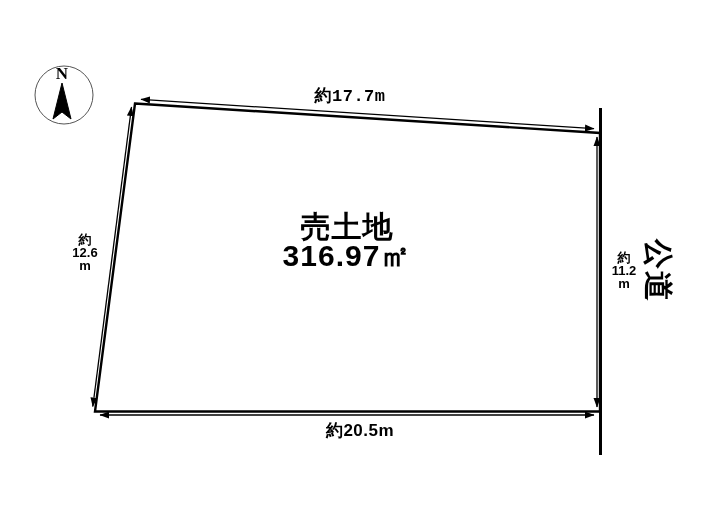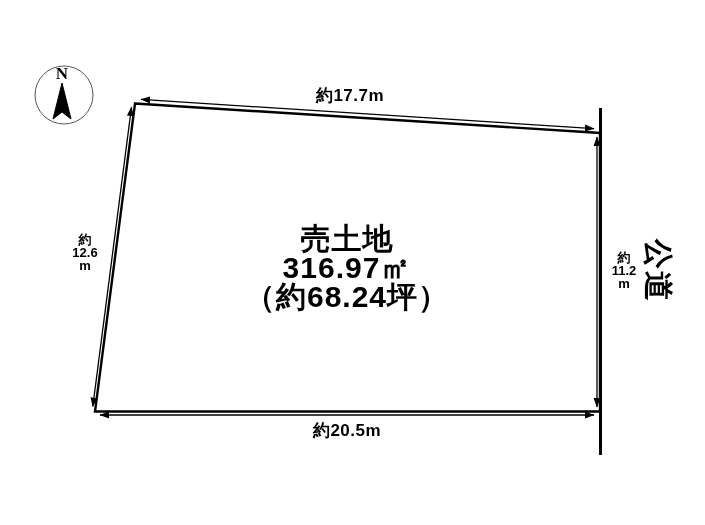--- a/index.html
+++ b/index.html
@@ -24,21 +24,21 @@
     line-height:12.8px;
     white-space:pre-line;
   }
   .compass-n{
     font-family:"Liberation Serif", serif;
     font-size:17px;
     font-weight:bold;
   }
   .center-block{
     position:absolute;
-    left:197px;top:224px;width:300px;
+    left:197px;top:212px;width:300px;
     text-align:center;
     font-weight:bold;
   }
   .center-block .line{
     font-size:30px;
     line-height:29px;
     letter-spacing:1px;
     white-space:nowrap;
   }
   .road-label{
@@ -73,33 +73,32 @@
     <line x1="600.5" y1="108" x2="600.5" y2="455" stroke="#000" stroke-width="3"></line>
 
     <line x1="141" y1="99.4" x2="594" y2="128.6" stroke="#000" stroke-width="1.3" marker-start="url(#arr)" marker-end="url(#arr)"></line>
     <line x1="131.5" y1="107" x2="92.8" y2="406.5" stroke="#000" stroke-width="1.3" marker-start="url(#arr)" marker-end="url(#arr)"></line>
     <line x1="100" y1="415" x2="594" y2="415" stroke="#000" stroke-width="1.3" marker-start="url(#arr)" marker-end="url(#arr)"></line>
     <line x1="597" y1="137" x2="597" y2="407" stroke="#000" stroke-width="1.3" marker-start="url(#arr)" marker-end="url(#arr)"></line>
   </svg>
 
   <div class="lbl compass-n" style="left:50px;top:64px;width:24px;">N</div>
 
-  <div class="lbl dim-h" style="left:280px;top:84px;width:140px;">約17.7m</div>
+  <div class="lbl dim-h" style="left:280px;top:84px;width:140px;font-family:Liberation Mono, monospace;">約17.7m</div>
 
-  <div class="lbl dim-h" style="left:277px;top:419px;width:140px;">約20.5m</div>
+  <div class="lbl dim-h" style="left:290px;top:419px;width:140px;">約20.5m</div>
 
   <div class="lbl dim-v" style="left:55px;top:234px;width:60px;">約
 12.6
 m</div>
 
   <div class="lbl dim-v" style="left:594px;top:252px;width:60px;">約
 11.2
 m</div>
 
   <div class="center-block">
     <div class="line">売土地</div>
     <div class="line">316.97㎡</div>
-    <div class="line">（約68.24坪）</div>
   </div>
 
   <div class="road-label">公道</div>
 
 </div>
 
 </body></html>

